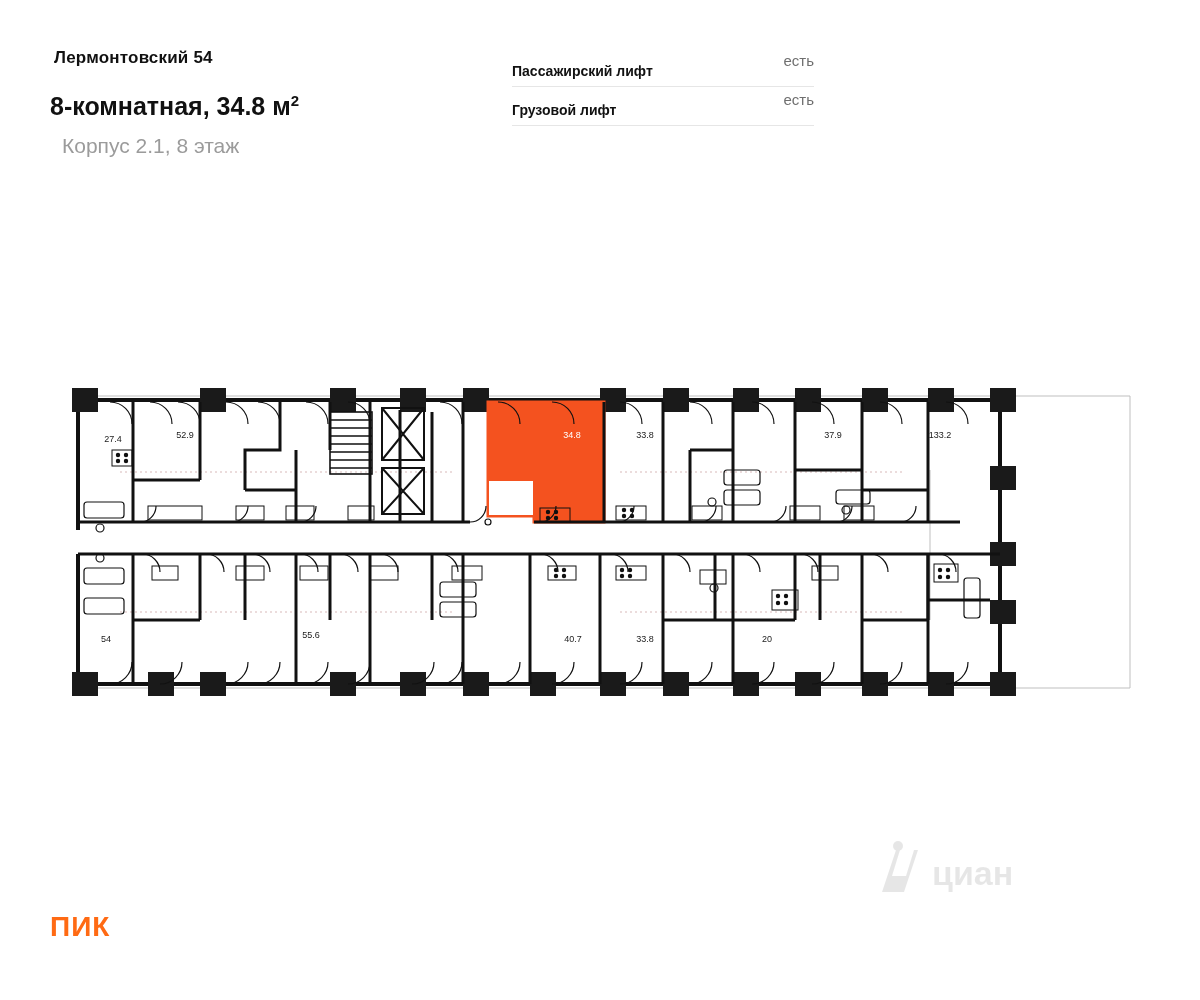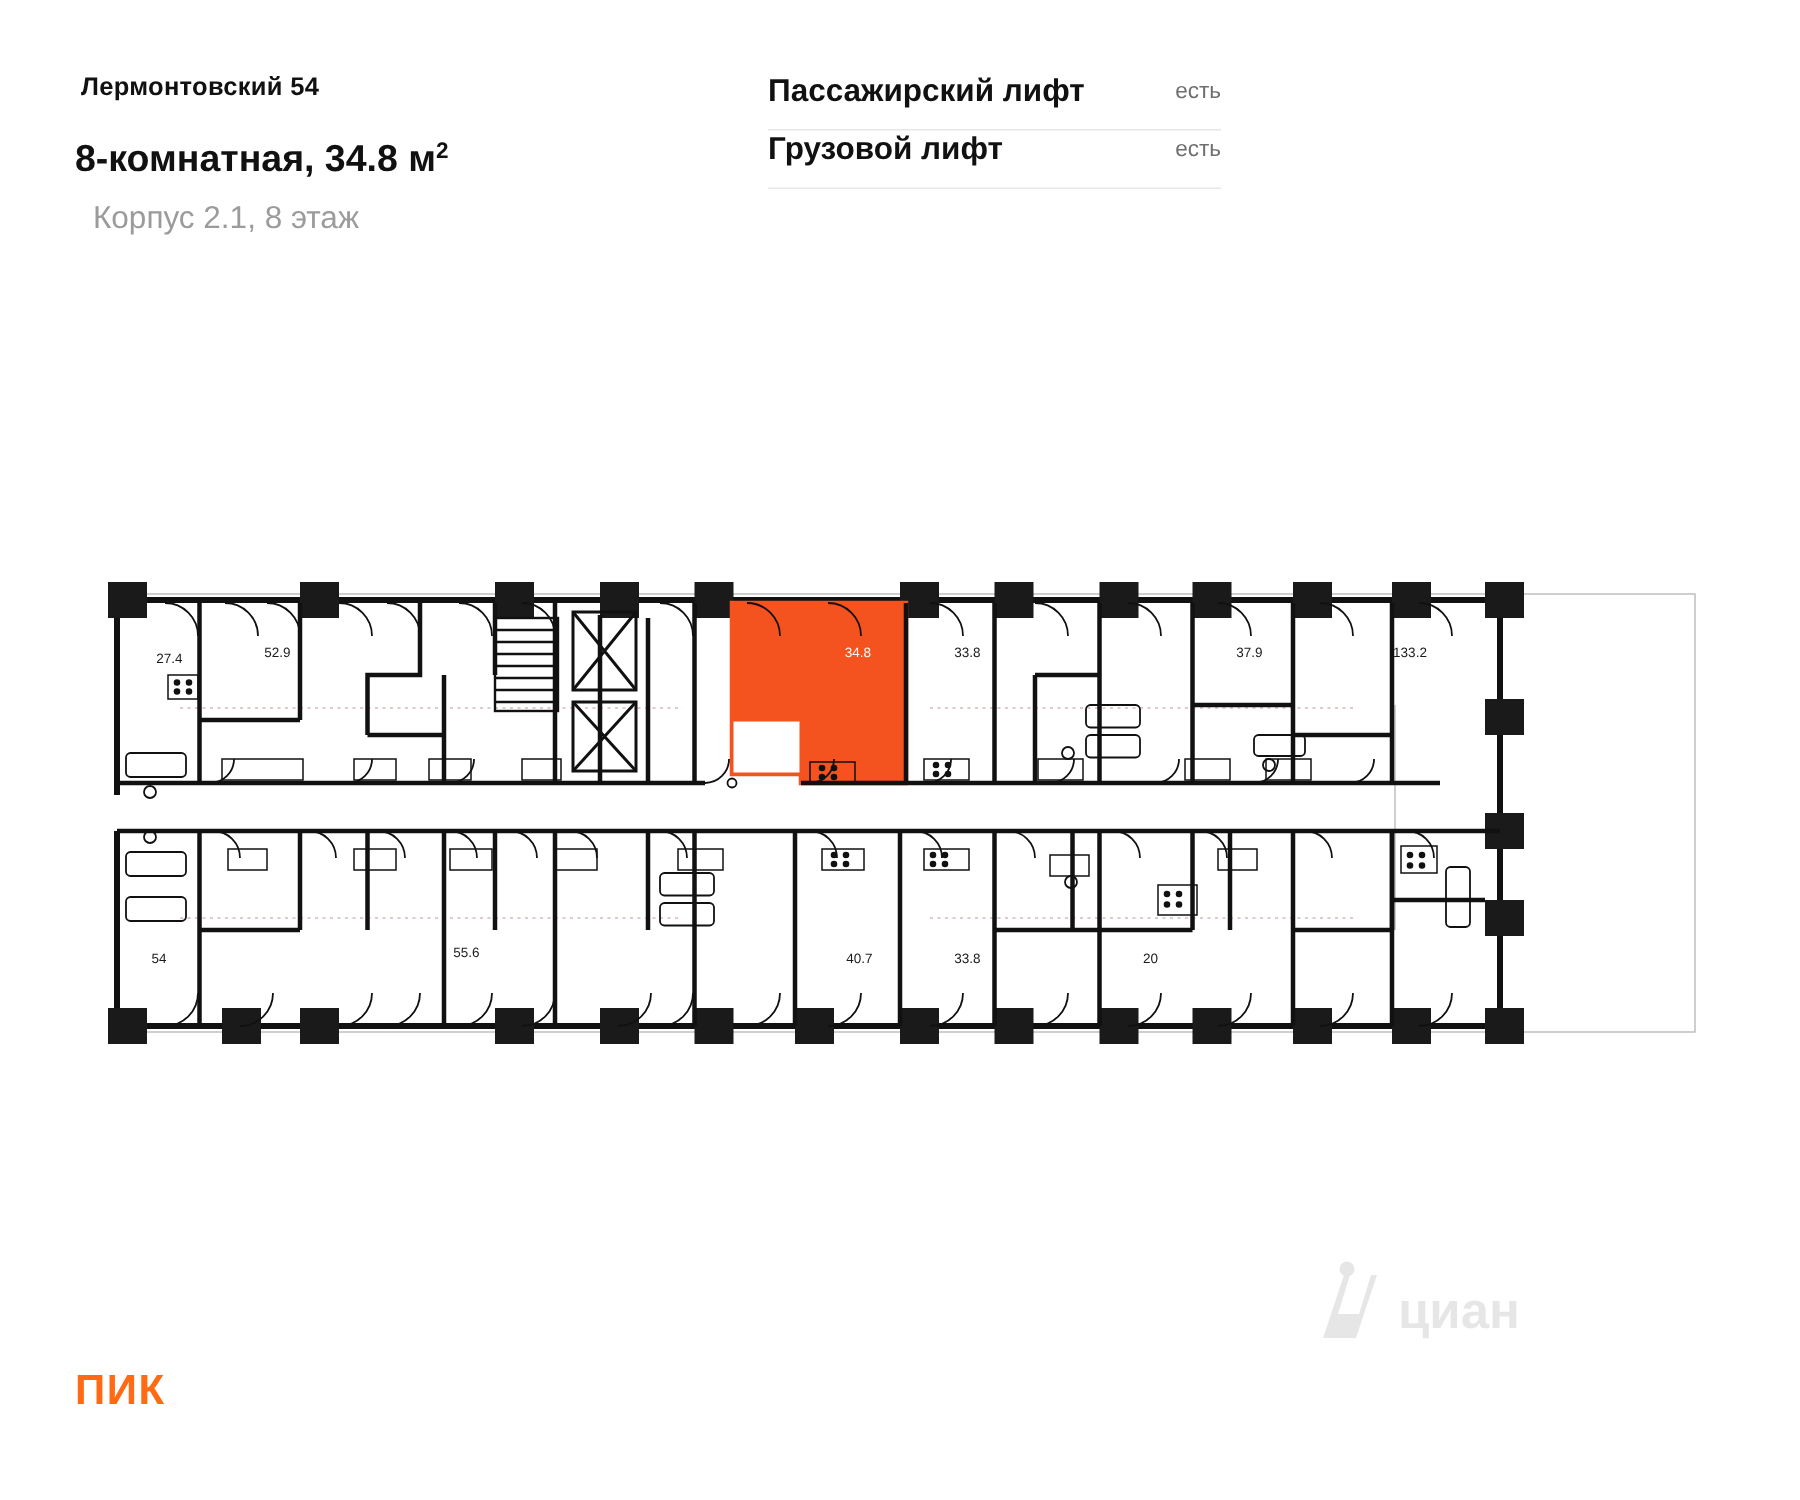--- a/index.html
+++ b/index.html
@@ -71,25 +71,26 @@
     position: relative;
     display: flex;
     align-items: flex-start;
     justify-content: space-between;
     height: 39px;
     border-bottom: 1px solid #e6e6e6;
     padding-top: 3px;
   }
   .spec-row:last-child { }
   .spec-label {
-    font-size: 21px;
+    font-size: 14px;
     font-weight: bold;
     color: #111;
     white-space: nowrap;
     line-height: 20px;
+    margin-top: 10px;
   }
   .spec-value {
     font-size: 15px;
     color: #6f6f6f;
     white-space: nowrap;
     line-height: 20px;
     font-weight: normal;
   }
 
   

